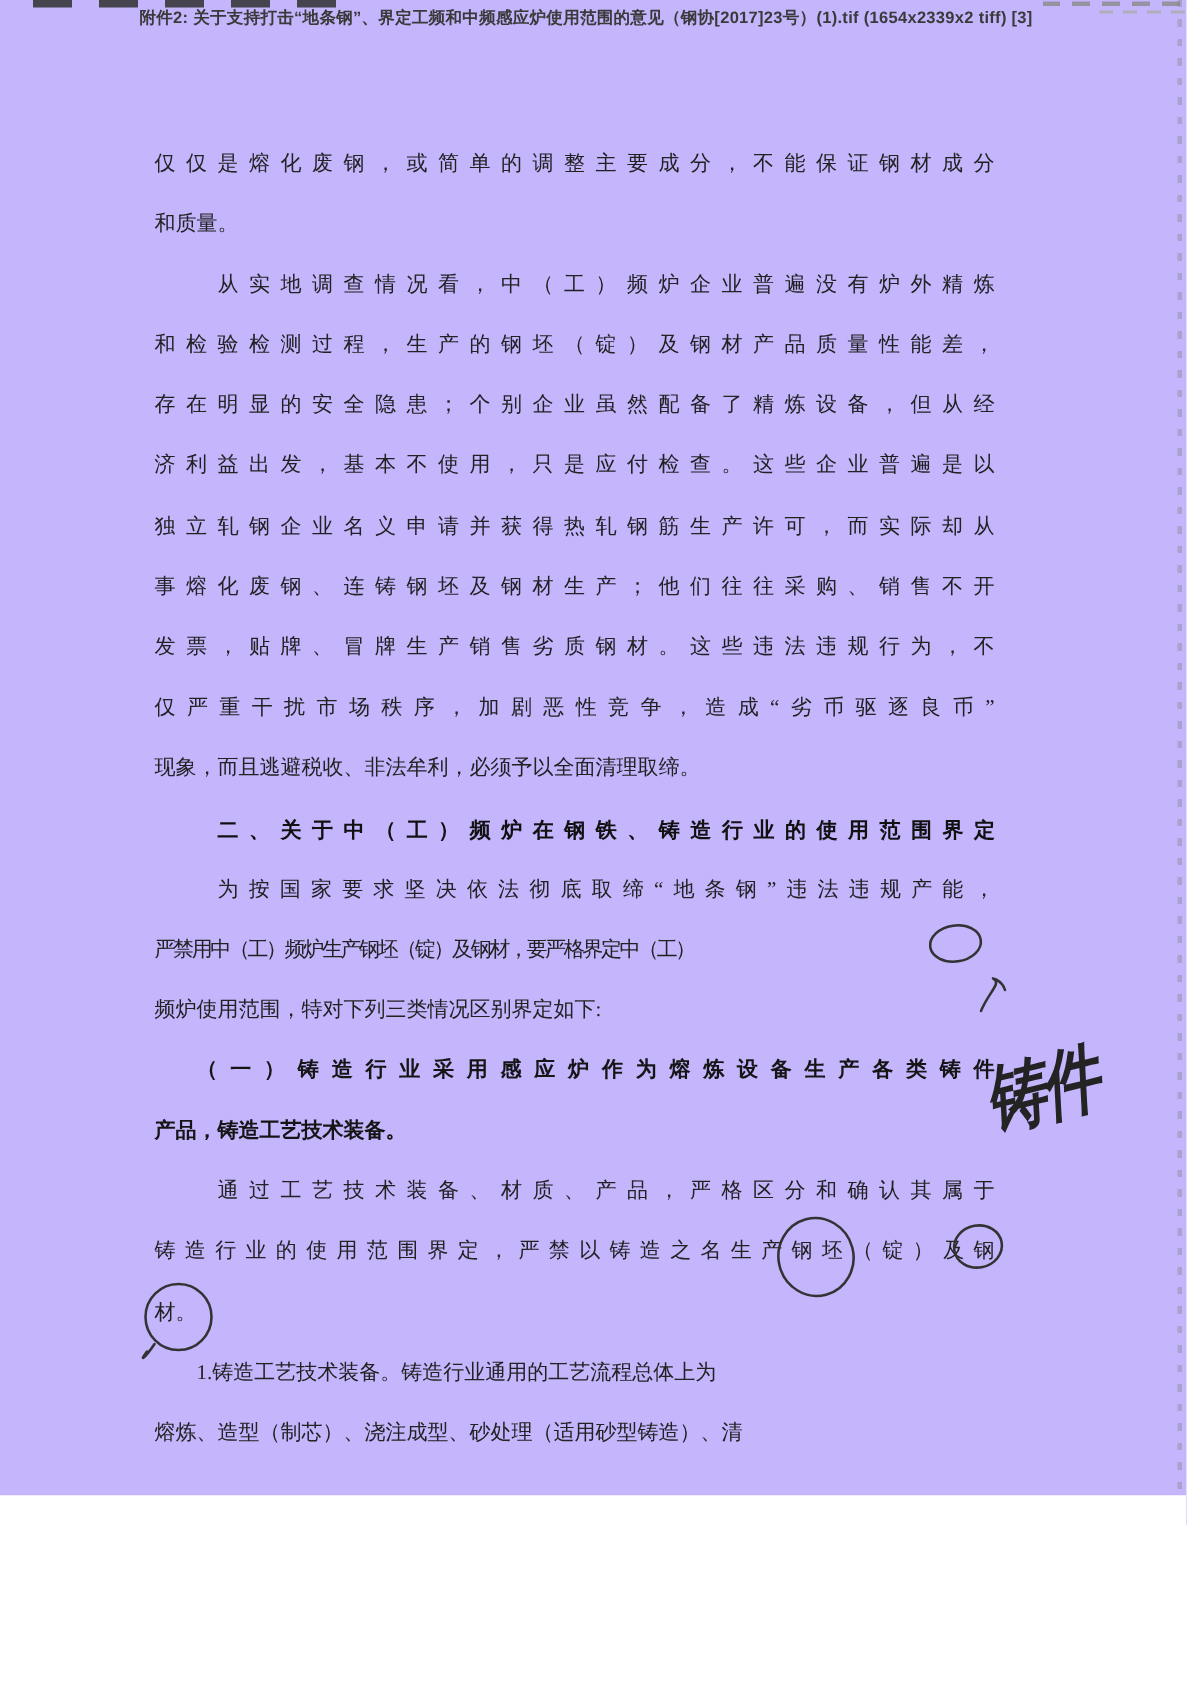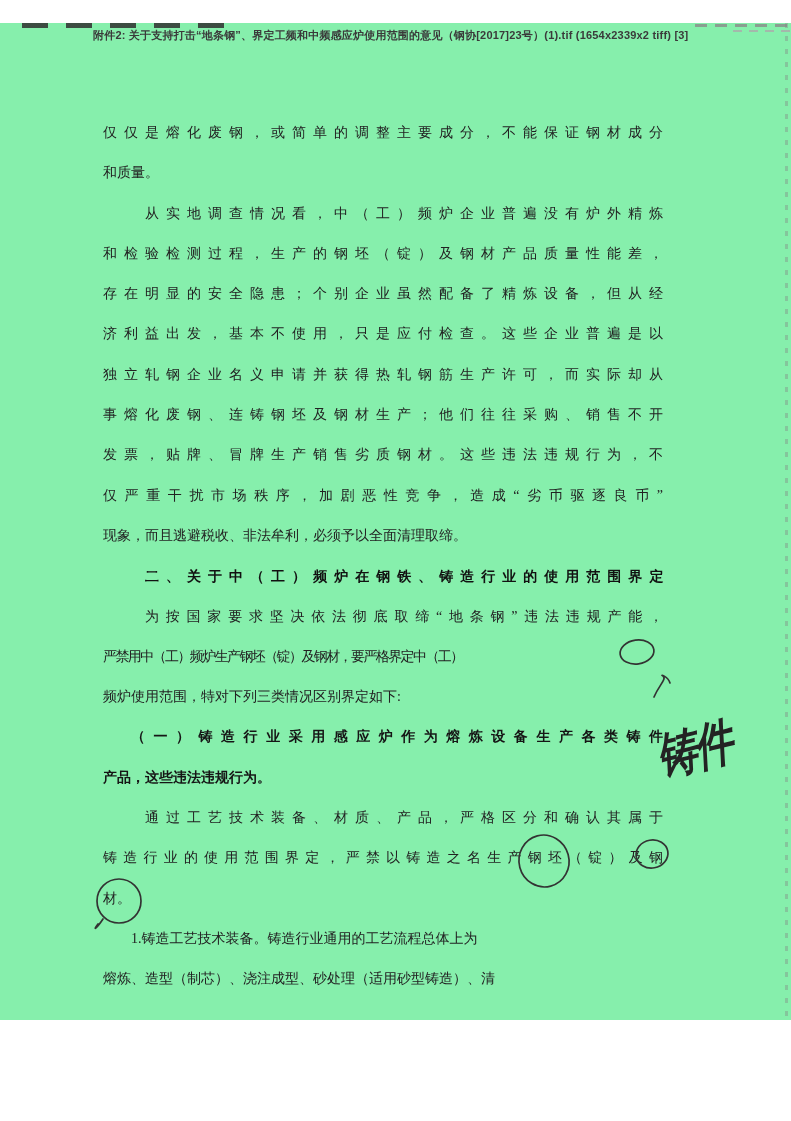--- a/index.html
+++ b/index.html
@@ -1,17 +1,17 @@
 <!DOCTYPE html>
 <html><head>
 <meta charset="utf-8">
 <style>
   html,body{margin:0;padding:0;background:#ffffff;}
-  .page{position:relative;width:791px;height:997px;background:#86efac;overflow:hidden;
-        font-family:"Liberation Serif","DejaVu Serif",serif;margin-top:23px;}
+  .page{position:relative;width:791px;height:997px;background:#c4b5fd;overflow:hidden;
+        font-family:"Liberation Serif","DejaVu Serif",serif;}
   
   .art{position:absolute;}
   .tl-dash{left:22px;top:0;width:218px;height:5px;
     background:repeating-linear-gradient(to right,#2f2f2f 0 26px,transparent 26px 44px);opacity:.85;}
   .tr-dash1{left:695px;top:1px;width:96px;height:3px;
     background:repeating-linear-gradient(to right,#8a8a8a 0 12px,transparent 12px 20px);opacity:.8;}
   .tr-dash2{left:733px;top:7px;width:58px;height:2px;
     background:repeating-linear-gradient(to right,#ababab 0 9px,transparent 9px 16px);opacity:.8;}
   .r-edge{left:785px;top:0;width:3px;height:1121px;
     background:repeating-linear-gradient(to bottom,rgba(130,130,130,.55) 0 5px,transparent 5px 13px);opacity:.7;}
@@ -60,21 +60,21 @@
     <div class="line j">独立轧钢企业名义申请并获得热轧钢筋生产许可，而实际却从</div>
     <div class="line j">事熔化废钢、连铸钢坯及钢材生产；他们往往采购、销售不开</div>
     <div class="line j">发票，贴牌、冒牌生产销售劣质钢材。这些违法违规行为，不</div>
     <div class="line j">仅严重干扰市场秩序，加剧恶性竞争，造成“劣币驱逐良币”</div>
     <div class="line">现象，而且逃避税收、非法牟利，必须予以全面清理取缔。</div>
     <div class="line j ind hd">二、关于中（工）频炉在钢铁、铸造行业的使用范围界定</div>
     <div class="line j ind">为按国家要求坚决依法彻底取缔“地条钢”违法违规产能，</div>
     <div class="line tight">严禁用中（工）频炉生产钢坯（锭）及钢材，要严格界定中（工）</div>
     <div class="line">频炉使用范围，特对下列三类情况区别界定如下:</div>
     <div class="line j ind-sm b">（一）铸造行业采用感应炉作为熔炼设备生产各类铸件</div>
-    <div class="line b">产品，这些违法违规行为。</div>
+    <div class="line b">产品，铸造工艺技术装备。</div>
     <div class="line j ind">通过工艺技术装备、材质、产品，严格区分和确认其属于</div>
     <div class="line j">铸造行业的使用范围界定，严禁以铸造之名生产钢坯（锭）及钢</div>
     <div class="line">材。</div>
     <div class="line ind-sm">1.铸造工艺技术装备。铸造行业通用的工艺流程总体上为</div>
     <div class="line">熔炼、造型（制芯）、浇注成型、砂处理（适用砂型铸造）、清</div>
   </div>
 
   <svg class="marks" viewBox="0 0 791 1121">
     <ellipse cx="637" cy="629" rx="17" ry="12" transform="rotate(-8 637 629)"></ellipse>
     <path d="M654,674 C659,662 667,656 663,653 C659,651 668,653 670,660"></path>

